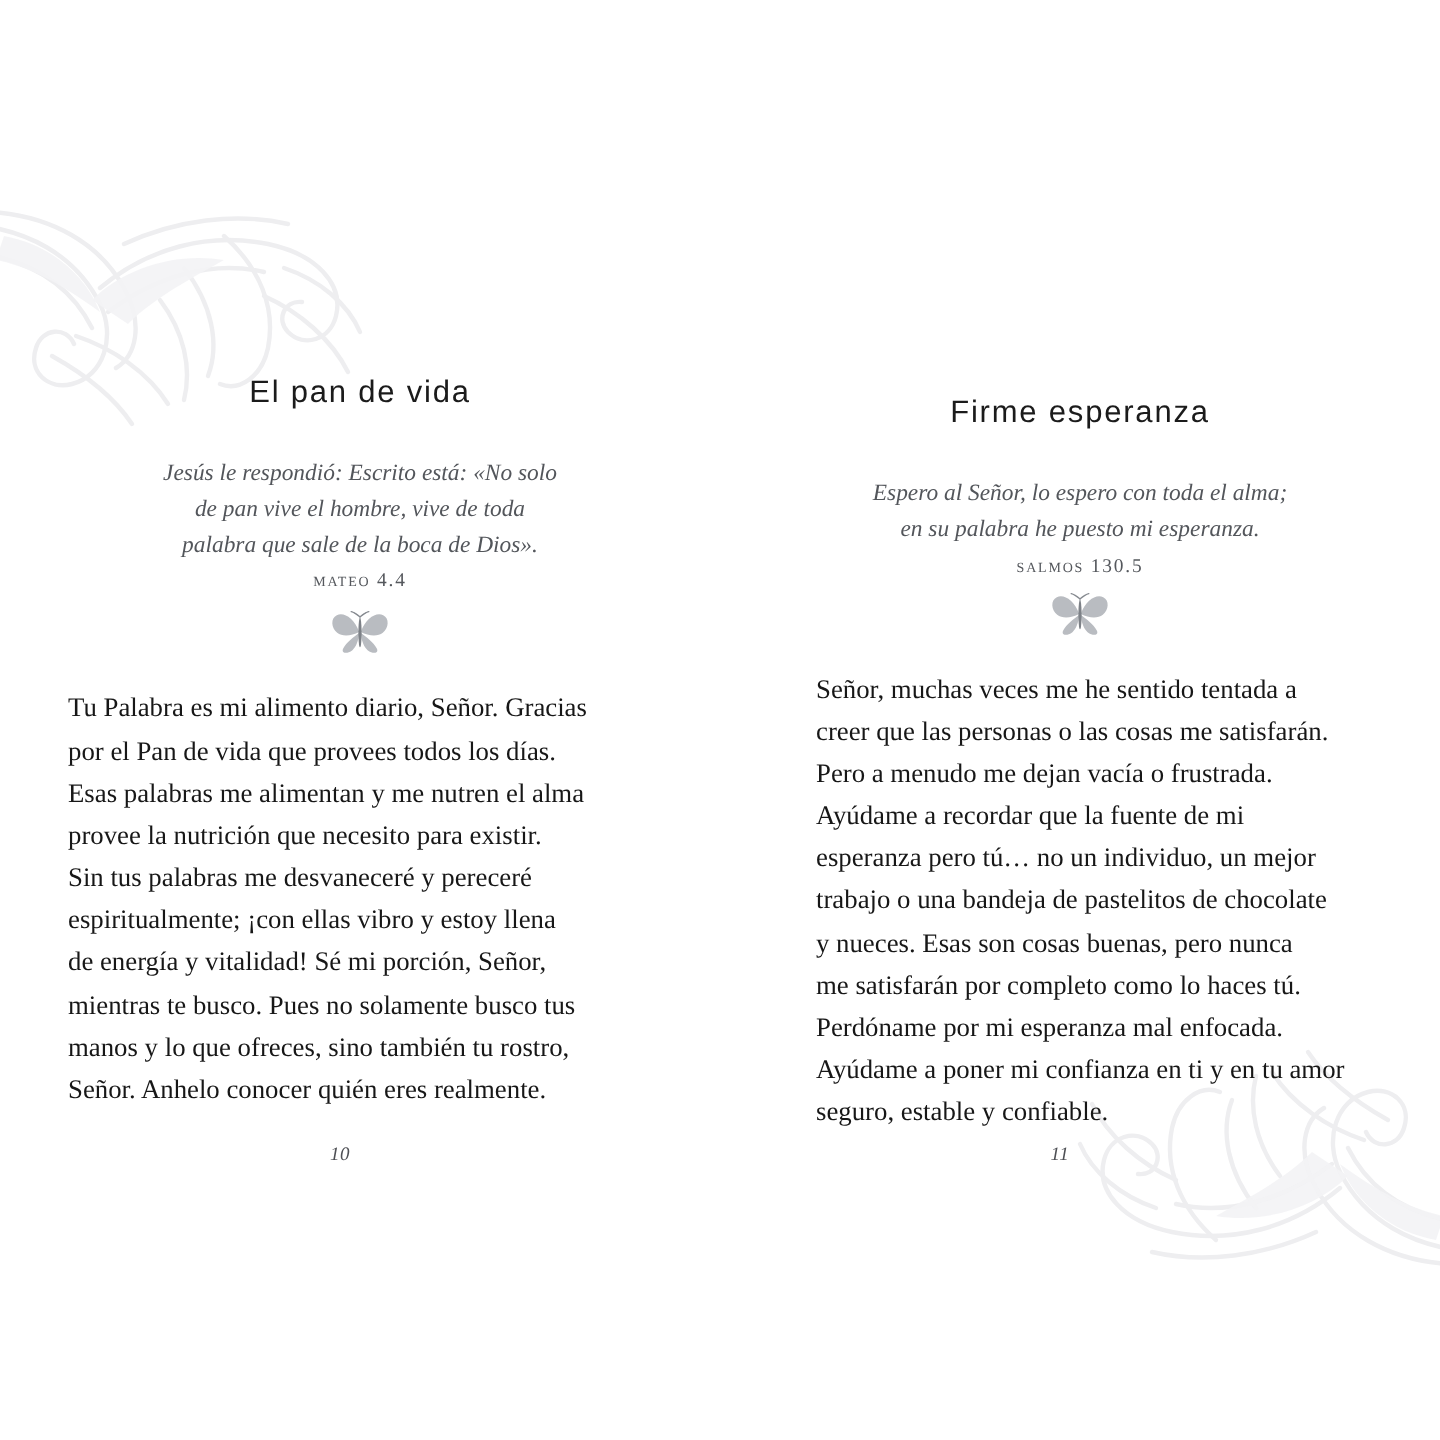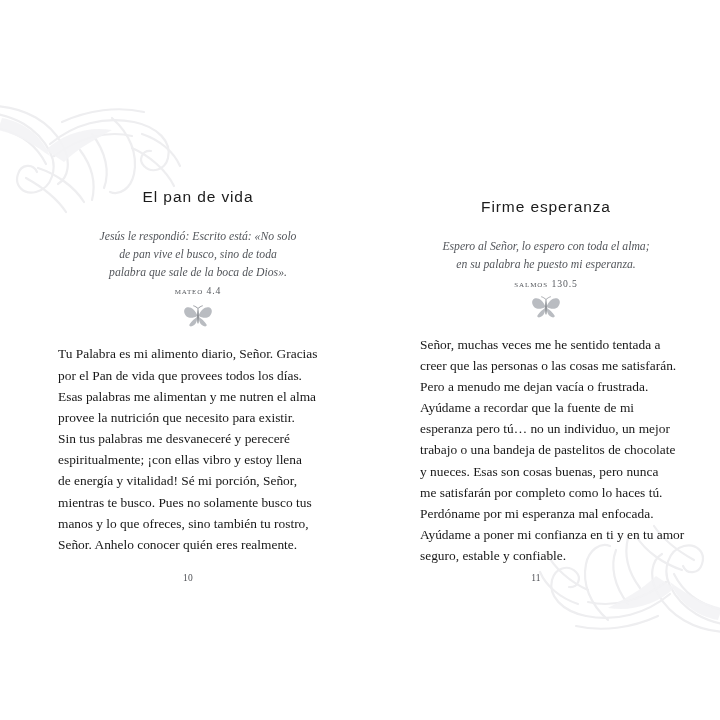--- a/index.html
+++ b/index.html
@@ -34,21 +34,20 @@
     width: 190px;
     height: 110px;
     transform: rotate(180deg);
   }
 
   
   .spread {
     position: absolute;
     inset: 0;
     display: flex;
-    padding-left: 24px;
   }
   .page {
     position: relative;
     flex: 1 1 50%;
     height: 100%;
   }
 
   .page-inner {
     position: absolute;
     left: 0;
@@ -114,20 +113,21 @@
   
   .folio {
     position: absolute;
     left: 0;
     right: 16px;
     top: 573px;
     text-align: center;
     font-size: 9.5px;
     color: #4e5055;
     letter-spacing: 0.3px;
+    font-style: italic;
   }
   #page-left  .folio { padding-right: 4px; }
   #page-right .folio { padding-right: 4px; }
 </style>
 </head>
 <body>
 
 <div id="page">
 
   <div class="flourish" id="flourish-tl">
@@ -180,21 +180,21 @@
 
   <div class="spread">
 
     <div class="page" id="page-left">
       <div class="page-inner">
 
         <h1 class="devotion-title">El pan de vida</h1>
 
         <div class="epigraph">
           <span class="epigraph-line">Jesús le respondió: Escrito está: «No solo</span>
-          <span class="epigraph-line">de pan vive el busco, sino de toda</span>
+          <span class="epigraph-line">de pan vive el hombre, vive de toda</span>
           <span class="epigraph-line">palabra que sale de la boca de Dios».</span>
         </div>
 
         <div class="scripture-ref">Mateo 4.4</div>
 
         <svg class="butterfly" viewBox="0 0 30 22" xmlns="http://www.w3.org/2000/svg" aria-hidden="true">
           <g fill="#b9bcc1">
             <path d="M14.6 11 C 12 4, 7 1, 3.4 2.6 C 0.2 4.1, 0.6 9, 3.6 11.4 C 6.1 13.4, 10.6 13.1, 14.6 11 Z"></path>
             <path d="M15.4 11 C 18 4, 23 1, 26.6 2.6 C 29.8 4.1, 29.4 9, 26.4 11.4 C 23.9 13.4, 19.4 13.1, 15.4 11 Z"></path>
             <path d="M14.6 11.4 C 11.8 13.6, 8.2 16.2, 6.6 19.3 C 5.4 21.6, 8.4 22.3, 11.2 20.1 C 13 18.6, 14.3 15.4, 14.6 11.4 Z"></path>

